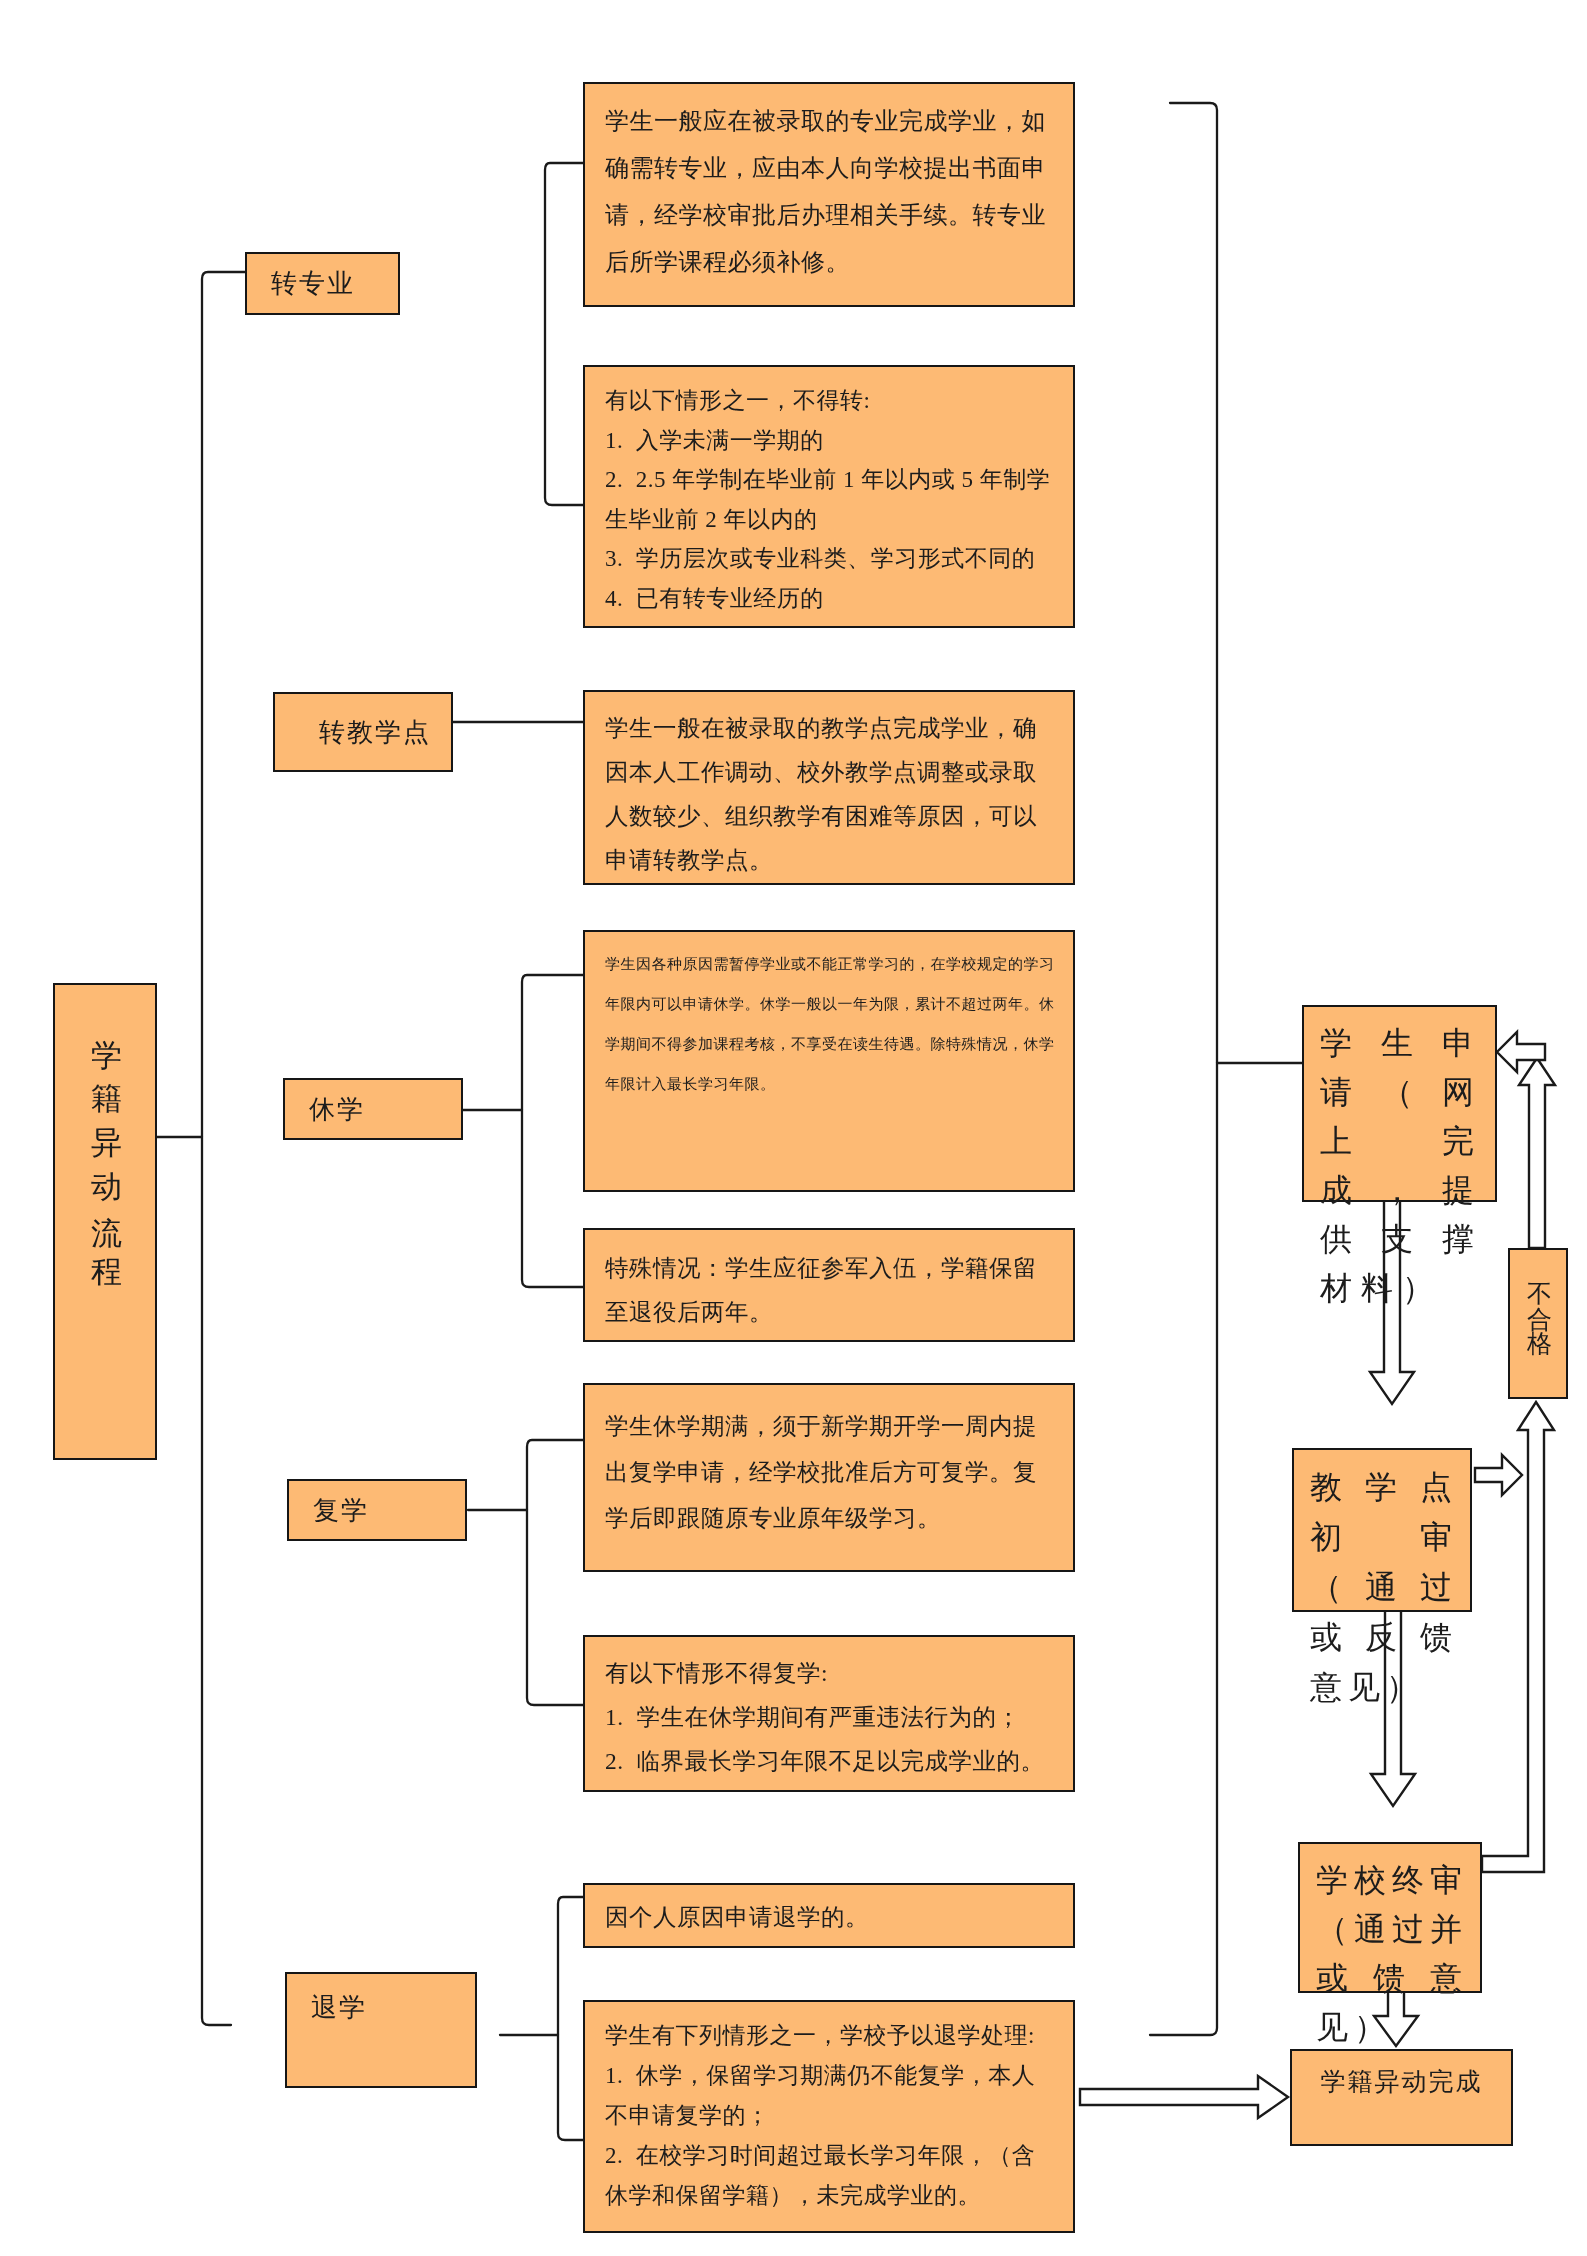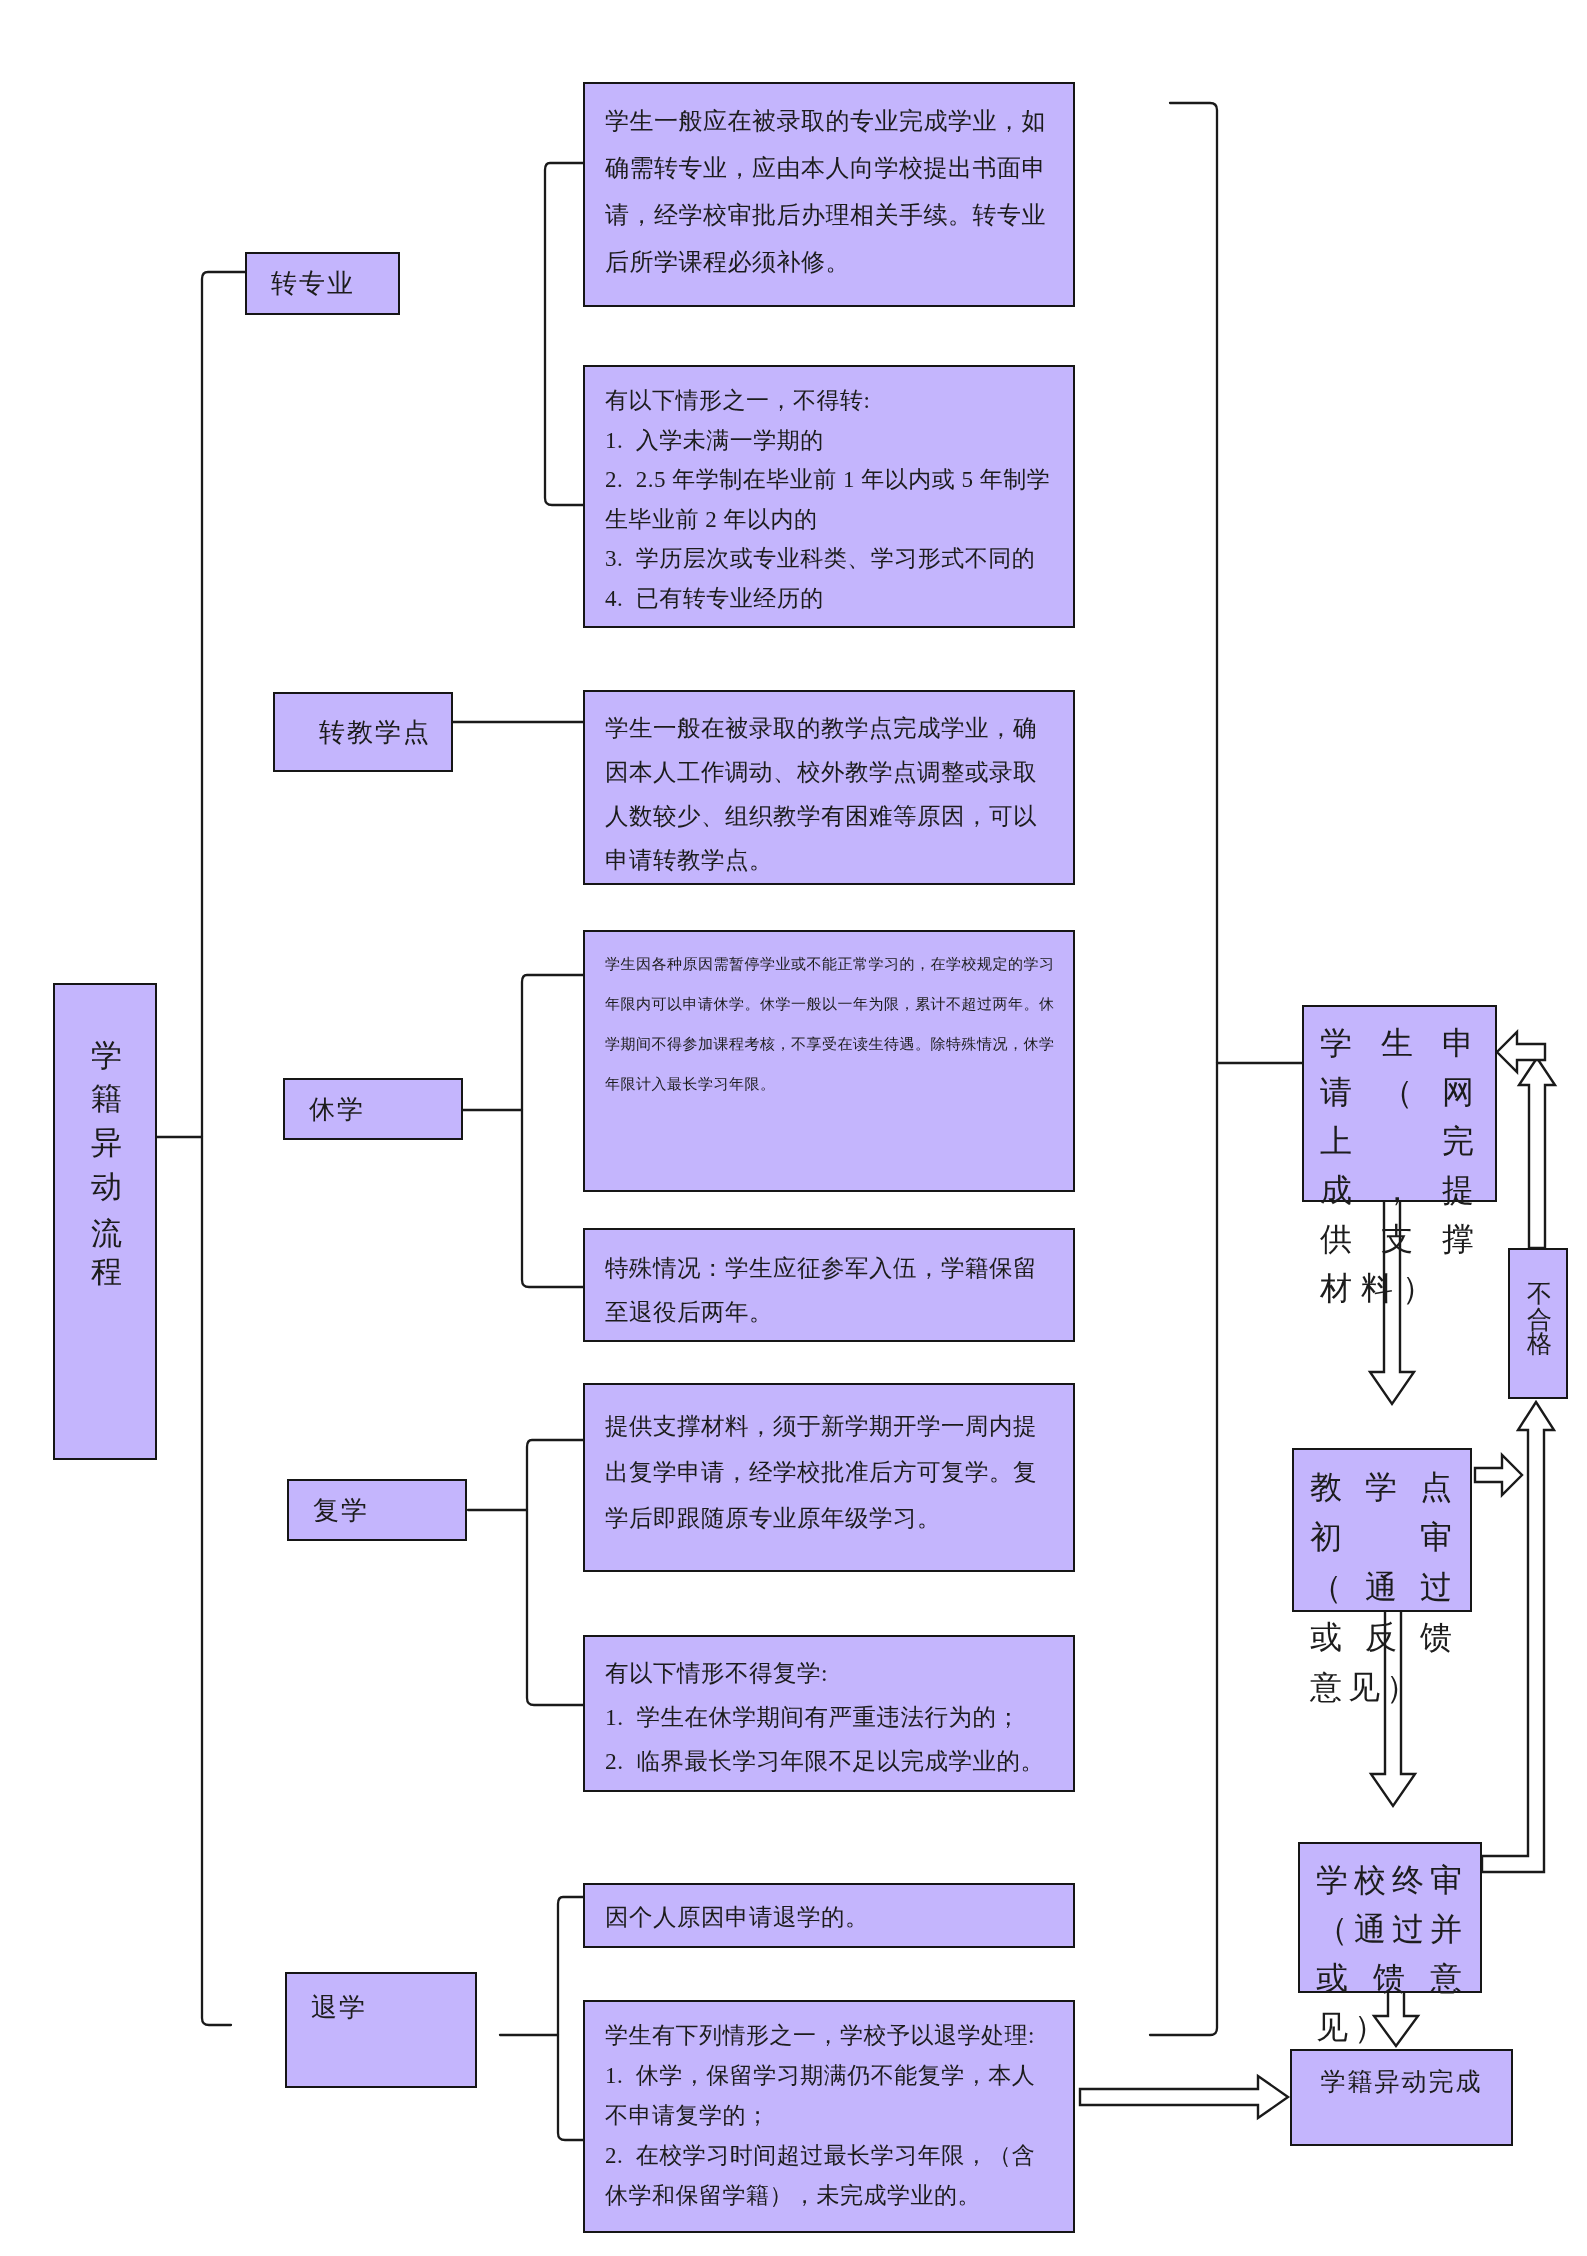--- a/index.html
+++ b/index.html
@@ -8,21 +8,21 @@
     width:1587px;height:2256px;
     background:#ffffff;
     font-family:"Liberation Serif","DejaVu Serif",serif;
     color:#1c1c1c;
   }
   #wires{position:absolute;left:0;top:0;width:1587px;height:2256px;}
   .box{
     position:absolute;
     box-sizing:border-box;
     border:2.5px solid #161616;
-    background:#c4b5fd;
+    background:#fdba74;
   }
   .detail{
     font-size:23.5px;
     line-height:43px;
     padding:14px 16px 10px 20px;
     white-space:pre-line;
     letter-spacing:0.5px;
   }
   .cat{
     font-size:26px;
@@ -111,21 +111,21 @@
 2.&nbsp;&nbsp;2.5 年学制在毕业前 1 年以内或 5 年制学生毕业前 2 年以内的
 3.&nbsp;&nbsp;学历层次或专业科类、学习形式不同的
 4.&nbsp;&nbsp;已有转专业经历的</div>
 
   <div class="box detail" style="left:583px;top:690px;width:492px;height:195px;font-size:23.5px;line-height:44px;">学生一般在被录取的教学点完成学业，确因本人工作调动、校外教学点调整或录取人数较少、组织教学有困难等原因，可以申请转教学点。</div>
 
   <div class="box detail" style="left:583px;top:930px;width:492px;height:262px;font-size:15px;line-height:40px;padding-top:12px;">学生因各种原因需暂停学业或不能正常学习的，在学校规定的学习年限内可以申请休学。休学一般以一年为限，累计不超过两年。休学期间不得参加课程考核，不享受在读生待遇。除特殊情况，休学年限计入最长学习年限。</div>
 
   <div class="box detail" style="left:583px;top:1228px;width:492px;height:114px;font-size:23.5px;line-height:44px;padding-top:16px;">特殊情况：学生应征参军入伍，学籍保留至退役后两年。</div>
 
-  <div class="box detail" style="left:583px;top:1383px;width:492px;height:189px;font-size:23.5px;line-height:46px;padding-top:18px;">提供支撑材料，须于新学期开学一周内提出复学申请，经学校批准后方可复学。复学后即跟随原专业原年级学习。</div>
+  <div class="box detail" style="left:583px;top:1383px;width:492px;height:189px;font-size:23.5px;line-height:46px;padding-top:18px;">学生休学期满，须于新学期开学一周内提出复学申请，经学校批准后方可复学。复学后即跟随原专业原年级学习。</div>
 
   <div class="box detail" style="left:583px;top:1635px;width:492px;height:157px;font-size:23.5px;line-height:44px;font-family:Liberation Serif, serif;">有以下情形不得复学:
 1.&nbsp;&nbsp;学生在休学期间有严重违法行为的；
 2.&nbsp;&nbsp;临界最长学习年限不足以完成学业的。</div>
 
   <div class="box detail" style="left:583px;top:1883px;width:492px;height:65px;font-size:23.5px;line-height:36px;">因个人原因申请退学的。</div>
 
   <div class="box detail" style="left:583px;top:2000px;width:492px;height:233px;font-size:23px;line-height:40px;">学生有下列情形之一，学校予以退学处理:
 1.&nbsp;&nbsp;休学，保留学习期满仍不能复学，本人不申请复学的；
 2.&nbsp;&nbsp;在校学习时间超过最长学习年限，（含休学和保留学籍），未完成学业的。</div>

